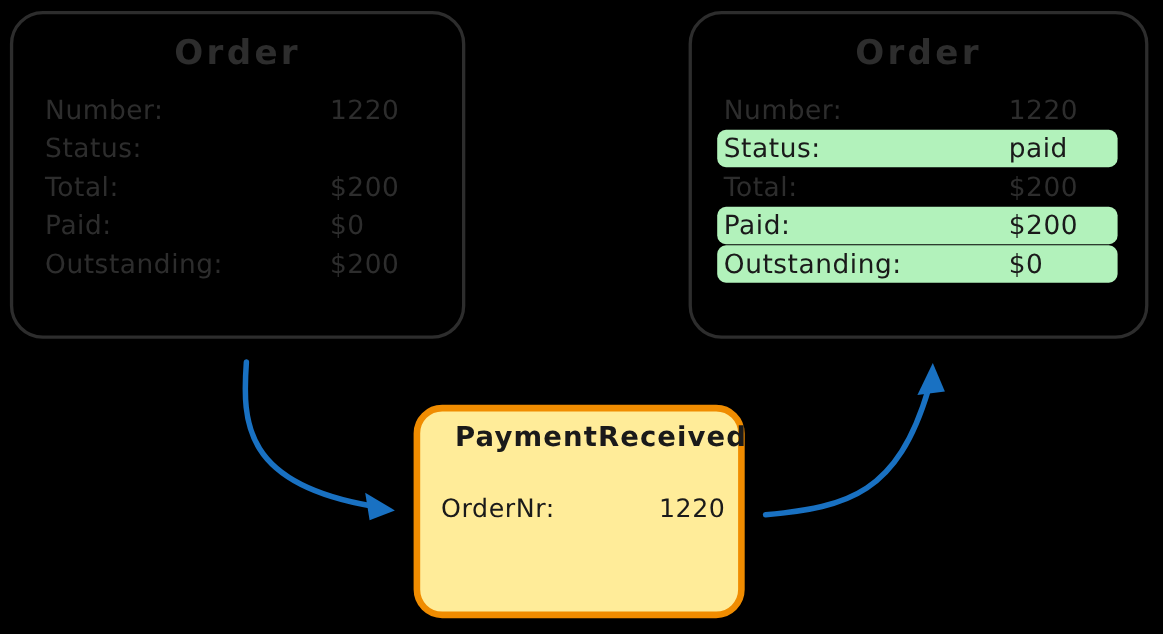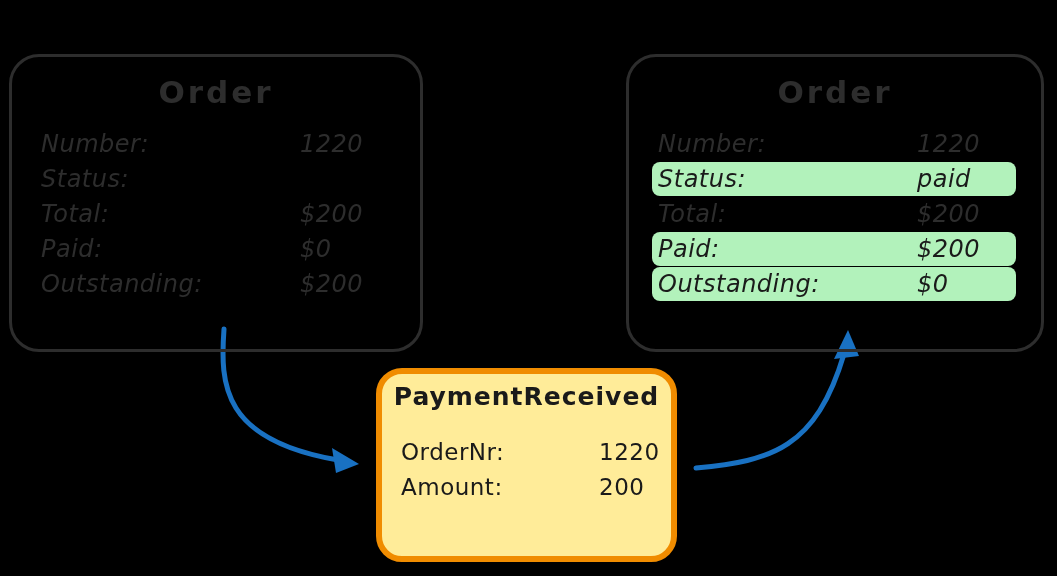--- a/index.html
+++ b/index.html
@@ -21,21 +21,20 @@
     width: 1057px;
     height: 576px;
   }
   
   .order-box {
     position: absolute;
     box-sizing: border-box;
     border: 3px solid var(--ink, #2d2d2d);
     border-radius: 30px;
     background: transparent;
-    margin-top: 44px;
   }
   .order-box.left  { left: 9px;  top: 10px; width: 414px; height: 298px; }
   .order-box.right { left: 626px; top: 10px; width: 418px; height: 298px; }
   .box-title {
     position: absolute;
     top: 17px;
     left: 0;
     width: 100%;
     text-align: center;
     font-size: 31px;
@@ -52,21 +51,20 @@
   .row {
     position: relative;
     height: 34px;
     line-height: 34px;
     margin: 0 -6px 1px -6px;
     padding: 0 6px;
     font-size: 24px;
     letter-spacing: 0.5px;
     color: var(--ink, #2d2d2d);
     white-space: nowrap;
-    font-style: italic;
   }
   .row .val { position: absolute; left: 265px; top: 0; }
   .row.hl {
     background: var(--highlight-green, #b2f2bb);
     border-radius: 8px;
     color: var(--ink-strong, #1a1a1a);
   }
   
   .event-box {
     position: absolute;
@@ -80,24 +78,25 @@
   .event-title {
     position: absolute;
     top: 8px;
     left: 0;
     width: 100%;
     text-align: center;
     font-size: 25px;
     font-weight: bold;
     letter-spacing: 1px;
     color: var(--ink-strong, #1a1a1a);
+    padding-left: 20px;
   }
   .event-rows {
     position: absolute;
-    top: 61px;
+    top: 72px;
     left: 19px;
     width: 260px;
   }
   .event-row {
     position: relative;
     height: 35px;
     line-height: 35px;
     font-size: 23px;
     letter-spacing: 0.5px;
     color: var(--ink-strong, #1a1a1a);
@@ -179,20 +178,16 @@
     </div>
   </div>
 
   <div class="event-box">
     <div class="event-title">PaymentReceived</div>
     <div class="event-rows">
       <div class="event-row">
         <span class="lbl">OrderNr:</span>
         <span class="val">1220</span>
       </div>
-      <div class="event-row">
-        <span class="lbl">Amount:</span>
-        <span class="val">200</span>
-      </div>
     </div>
   </div>
 
 </div>
 
 </body></html>

